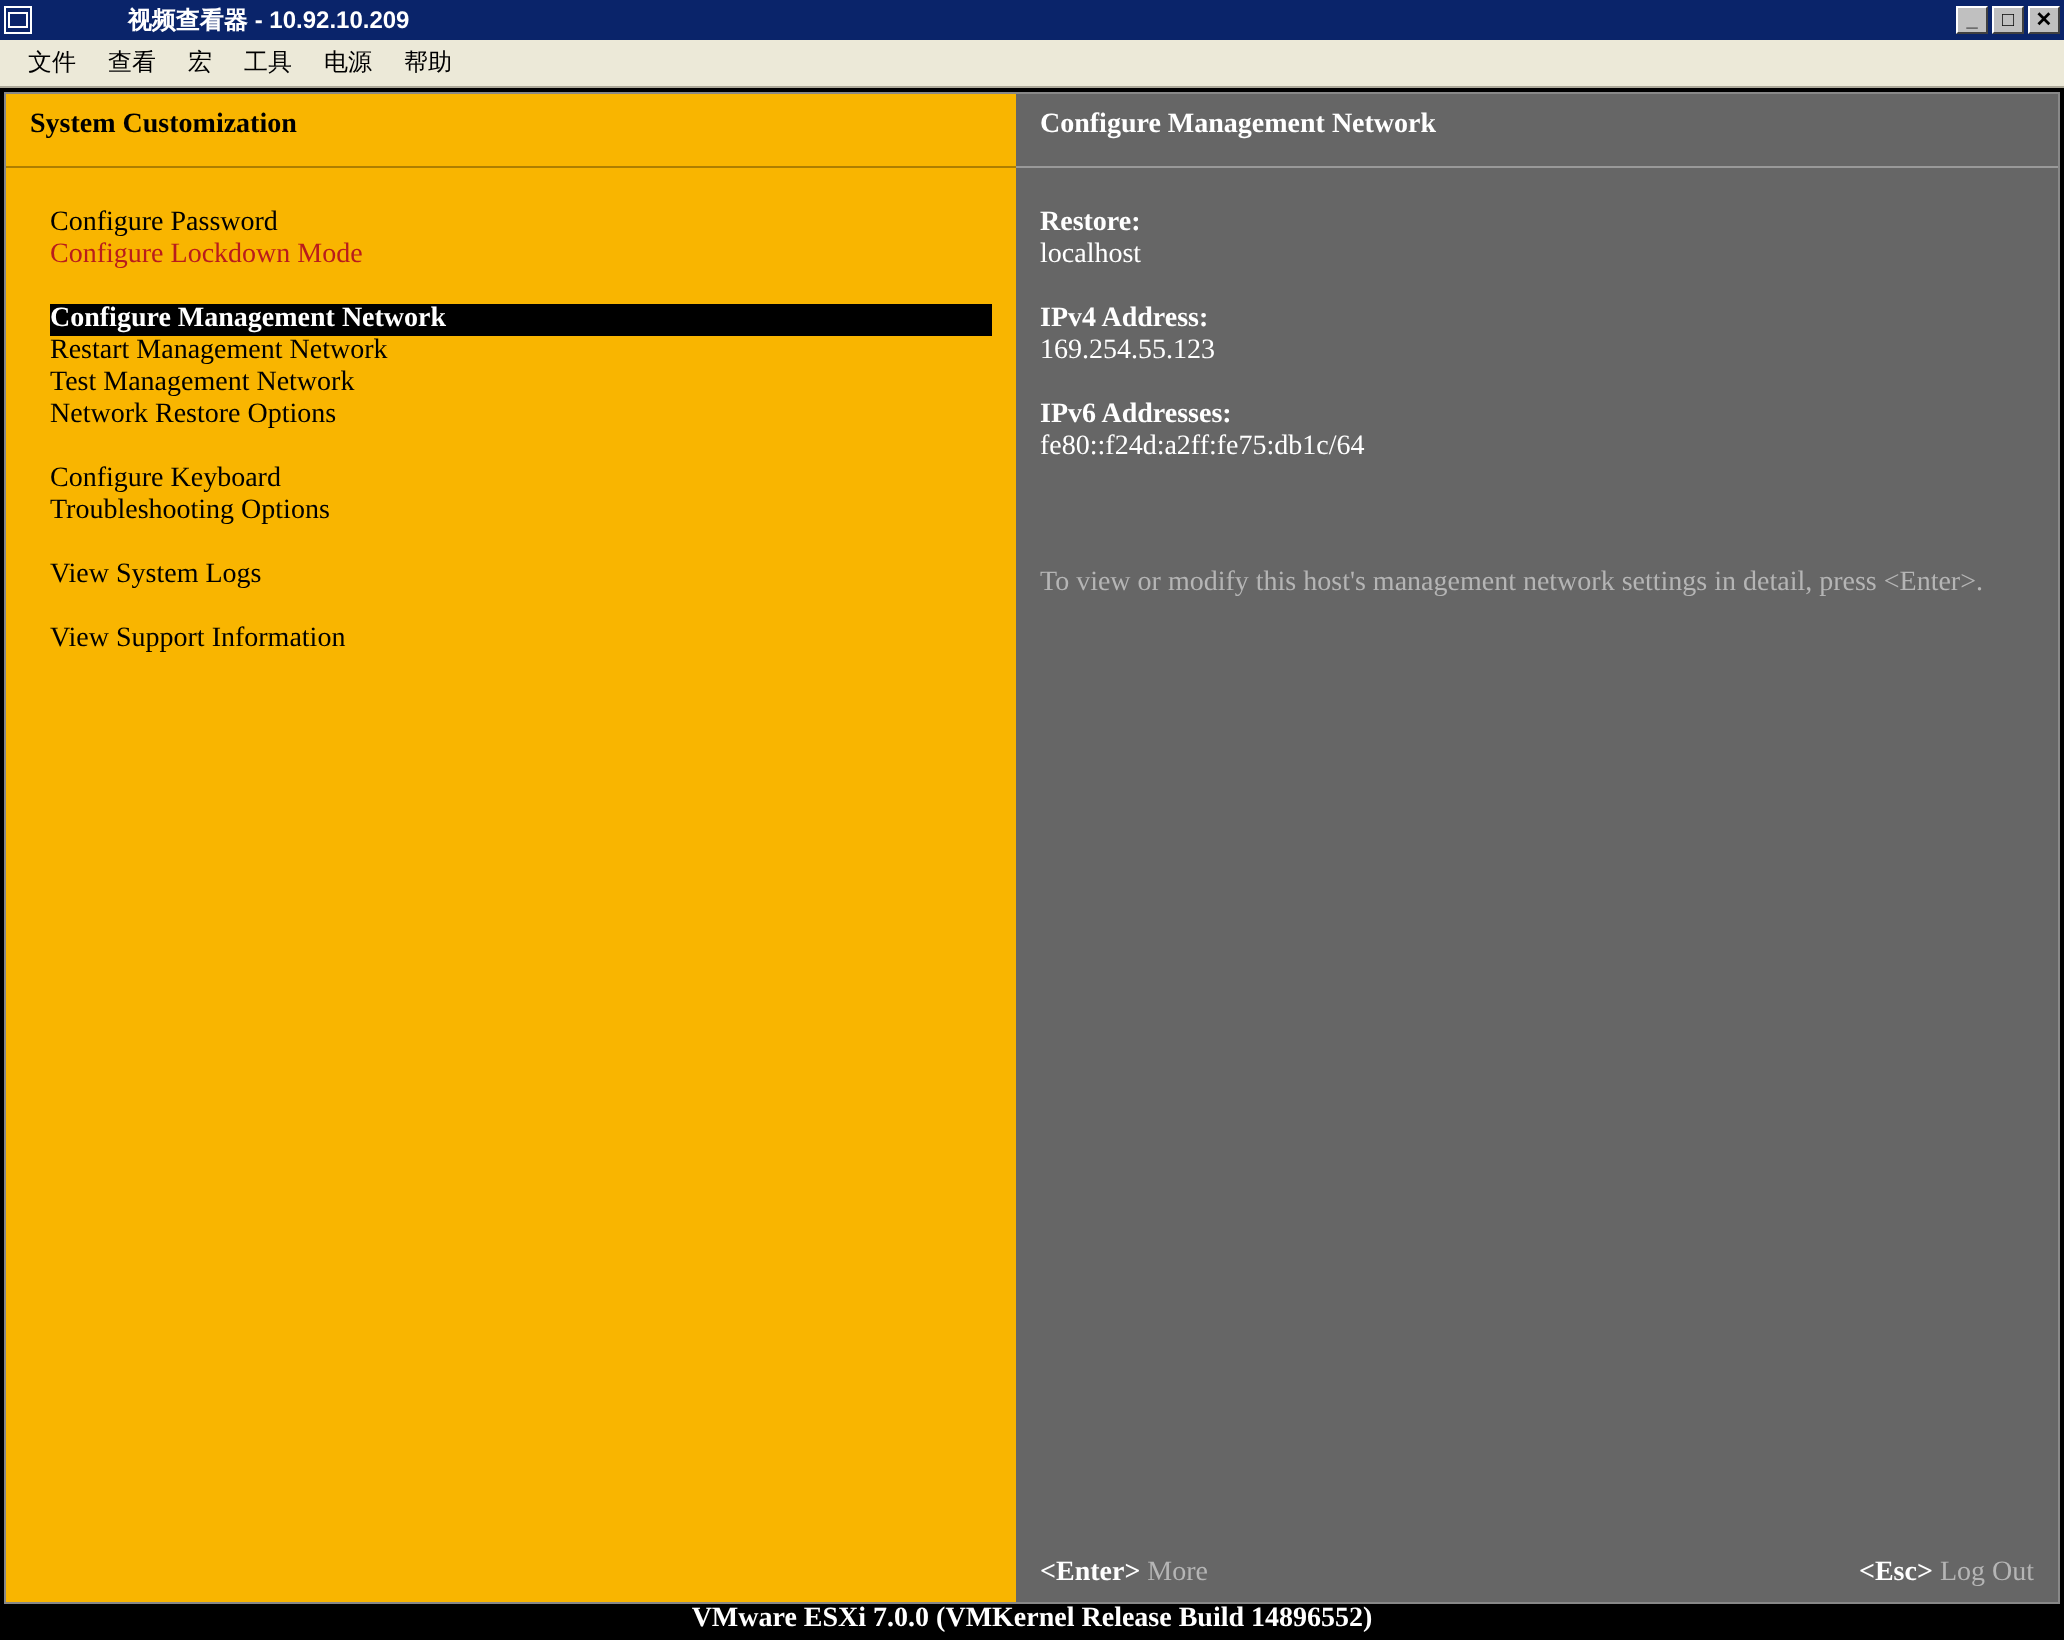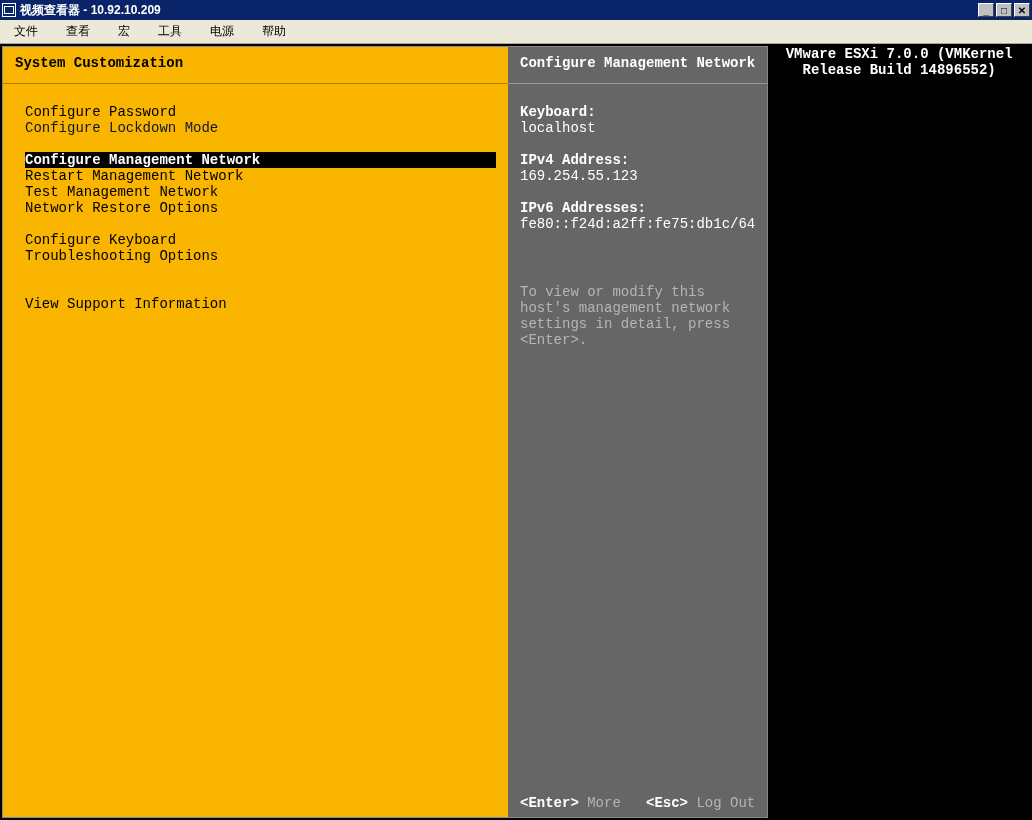--- a/index.html
+++ b/index.html
@@ -29,21 +29,21 @@
       display: inline-flex;
       align-items: center;
       justify-content: center;
     }
     .titlebar-icon::before {
       content: '';
       width: 8px;
       height: 6px;
       border: 1px solid #fff;
     }
-    .titlebar-text { flex: 1; }
+    .titlebar-text { flex: 1; margin-left: 44px; }
     .win-controls {
       display: flex;
       gap: 2px;
     }
     .win-btn {
       width: 16px;
       height: 14px;
       background: #c0c0c0;
       border: 1px solid #fff;
       border-right-color: #404040;
@@ -58,36 +58,37 @@
       cursor: pointer;
     }
     .menubar {
       height: 24px;
       background: #ece9d8;
       display: flex;
       align-items: center;
       padding: 0 8px;
       font-family: 'SimSun', sans-serif;
       font-size: 12px;
-      gap: 16px;
+      gap: 4px;
       border-bottom: 1px solid #aca899;
     }
     .menu-item {
       padding: 2px 6px;
       cursor: pointer;
     }
     .console-area {
       height: 776px;
       background: #000;
       padding: 2px;
     }
     .console-inner {
       height: 100%;
       display: flex;
-      flex-direction: row;
+      flex-direction: column;
+      font-family: Liberation Serif, serif;
     }
     .main-panels {
       flex: 1;
       display: flex;
       border: 1px solid #888;
     }
     .left-panel {
       width: 505px;
       background: #f9b500;
       display: flex;
@@ -130,21 +131,21 @@
     }
     .list-item {
       font-size: 14px;
       line-height: 16px;
       color: #000;
       padding: 0;
       cursor: pointer;
       white-space: pre;
     }
     .list-item.disabled {
-      color: #0f172a;
+      color: #b91c1c;
       cursor: default;
     }
     .list-item.selected {
       background: #000;
       color: #fff;
       font-weight: bold;
     }
     .spacer { height: 16px; }
     .detail-content {
       padding: 20px 12px 12px 12px;
@@ -220,30 +221,31 @@
           <div class="list-item disabled">Configure Lockdown Mode</div>
           <div class="spacer"></div>
           <div class="list-item selected">Configure Management Network</div>
           <div class="list-item">Restart Management Network</div>
           <div class="list-item">Test Management Network</div>
           <div class="list-item">Network Restore Options</div>
           <div class="spacer"></div>
           <div class="list-item">Configure Keyboard</div>
           <div class="list-item">Troubleshooting Options</div>
           <div class="spacer"></div>
+          <div class="list-item">View System Logs</div>
           <div class="spacer"></div>
           <div class="list-item">View Support Information</div>
           <div class="spacer"></div>
         </div>
       </div>
       <div class="right-panel">
         <div class="panel-header-right">Configure Management Network</div>
         <div class="divider-grey"></div>
         <div class="detail-content">
-          <div class="detail-label">Keyboard:</div>
+          <div class="detail-label">Restore:</div>
           <div class="detail-value">localhost</div>
           <div class="spacer"></div>
           <div class="detail-label">IPv4 Address:</div>
           <div class="detail-value">169.254.55.123</div>
           <div class="spacer"></div>
           <div class="detail-label">IPv6 Addresses:</div>
           <div class="detail-value">fe80::f24d:a2ff:fe75:db1c/64</div>
           <div class="detail-hint">To view or modify this host's management network settings in detail, press &lt;Enter&gt;.</div>
         </div>
         <div class="footer-bar">

